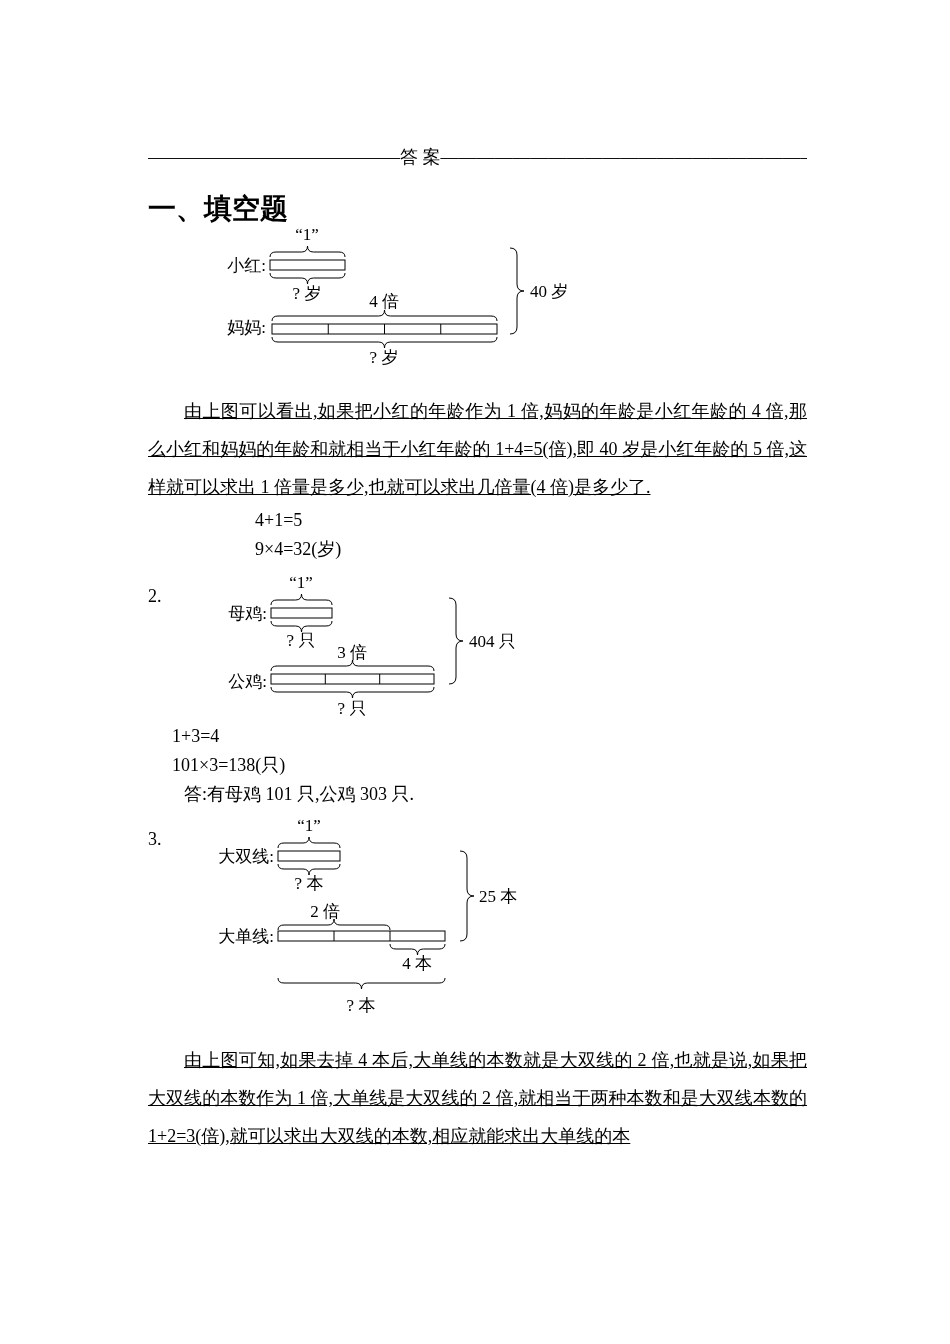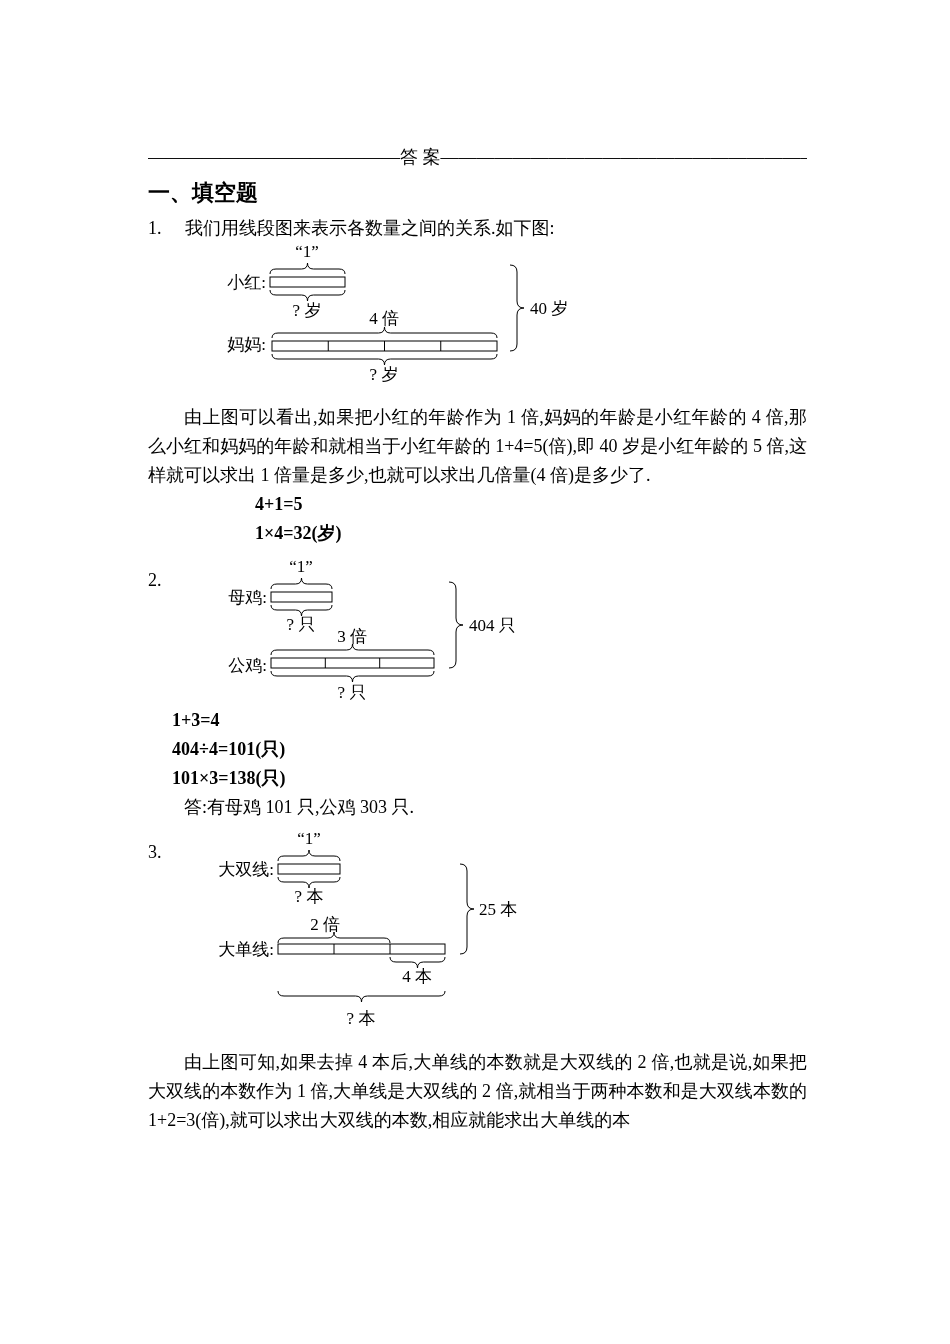--- a/index.html
+++ b/index.html
@@ -10,61 +10,58 @@
     font-family:"Liberation Serif","DejaVu Serif",serif;
     font-size:18px;
     overflow:hidden;
   }
   .page { width:950px; height:1344px; padding:146px 143px 0 148px; background:#fff; }
 
   .answer-row { white-space:nowrap; overflow:hidden; font-size:18px; line-height:22px; }
   .answer-row span { letter-spacing:0; }
 
   .section-title {
-    margin-top:12px;
-    font-size:22px;
+    margin-top:30px;
+    font-size:28px;
     font-weight:bold;
-    font-family:Liberation Sans, sans-serif;
+    font-family:Liberation Mono, monospace;
     line-height:26px;
   }
 
   .prob-intro { margin-top:9px; line-height:26px; }
   .prob-num { display:inline-block; width:37px; }
 
   .prob-block { position:relative; }
   .prob-num-abs { position:absolute; left:0; top:12px; }
 
   .diagram { display:block; }
   .diagram.d1 { margin:2px 0 0 62px; }
   .diagram.d2 { margin:6px 0 0 64px; }
   .diagram.d3 { margin:4px 0 0 55px; }
 
   .diagram text { font-size:17px; fill:#000; stroke:none; font-family:inherit; }
   .diagram path, .diagram line, .diagram rect { fill:none; stroke:#000; stroke-width:1; }
 
-  .para { text-indent:2em; text-align:justify; line-height:29px; margin-top:18px; }
-  .eqs { line-height:29px;font-weight:bold; }
+  .para { text-indent:2em; text-align:justify; line-height:38px; margin-top:24px;text-decoration:underline; }
+  .eqs { line-height:29px; }
   .eqs.p1 { margin-left:107px; }
   .eqs.p2 { margin-left:24px; }
   .ans { text-indent:2em; line-height:29px; }
 </style>
 </head>
 <body>
 
 <div class="page">
 
   <div class="answer-row">
     <span>——————————————</span><span>答 案</span><span>—————————————————————</span>
   </div>
 
   <h2 class="section-title">一、填空题</h2>
 
-  <div class="prob-intro">
-    <span class="prob-num">1.</span><span>我们用线段图来表示各数量之间的关系.如下图:</span>
-  </div>
 
   <svg class="diagram d1" width="375" height="142" viewBox="0 0 375 142">
     <text x="97" y="14" text-anchor="middle">“1”</text>
     <path d="M60,31 Q60,26 66,26 L91.5,26 Q97.5,26 97.5,20 Q97.5,26 103.5,26 L129,26 Q135,26 135,31"></path>
     <text x="56" y="45" text-anchor="end">小红:</text>
     <rect x="60" y="34" width="75" height="10"></rect>
     <path d="M60,47 Q60,52 66,52 L91.5,52 Q97.5,52 97.5,58 Q97.5,52 103.5,52 L129,52 Q135,52 135,47"></path>
     <text x="97" y="73" text-anchor="middle">? 岁</text>
     <text x="174" y="81" text-anchor="middle">4 倍</text>
     <path d="M62,95 Q62,90 68,90 L168.5,90 Q174.5,90 174.5,84 Q174.5,90 180.5,90 L281,90 Q287,90 287,95"></path>
@@ -76,21 +73,21 @@
     <path d="M62,111 Q62,116 68,116 L168.5,116 Q174.5,116 174.5,122 Q174.5,116 180.5,116 L281,116 Q287,116 287,111"></path>
     <text x="174" y="137" text-anchor="middle">? 岁</text>
     <path d="M300,22 Q307,22 307,29 L307,58 Q307,65 314,65 Q307,65 307,72 L307,101 Q307,108 300,108"></path>
     <text x="320" y="71">40 岁</text>
   </svg>
 
   <p class="para">由上图可以看出,如果把小红的年龄作为 1 倍,妈妈的年龄是小红年龄的 4 倍,那么小红和妈妈的年龄和就相当于小红年龄的 1+4=5(倍),即 40 岁是小红年龄的 5 倍,这样就可以求出 1 倍量是多少,也就可以求出几倍量(4 倍)是多少了.</p>
 
   <div class="eqs p1">
     <div>4+1=5</div>
-    <div>1×4=32(岁)</div>
+    <div>9×4=32(岁)</div>
   </div>
 
   <div class="prob-block" style="margin-top:10px;">
     <span class="prob-num-abs">2.</span>
     <svg class="diagram d2" width="330" height="148" viewBox="0 0 330 148">
       <text x="89" y="14" text-anchor="middle">“1”</text>
       <path d="M59,31 Q59,26 65,26 L83.5,26 Q89.5,26 89.5,20 Q89.5,26 95.5,26 L114,26 Q120,26 120,31"></path>
       <text x="55" y="45" text-anchor="end">母鸡:</text>
       <rect x="59" y="34" width="61" height="10"></rect>
       <path d="M59,47 Q59,52 65,52 L83.5,52 Q89.5,52 89.5,58 Q89.5,52 95.5,52 L114,52 Q120,52 120,47"></path>
@@ -104,21 +101,20 @@
       <path d="M59,113 Q59,118 65,118 L134.5,118 Q140.5,118 140.5,124 Q140.5,118 146.5,118 L216,118 Q222,118 222,113"></path>
       <text x="140" y="140" text-anchor="middle">? 只</text>
       <path d="M237,24 Q244,24 244,31 L244,60 Q244,67 251,67 Q244,67 244,74 L244,103 Q244,110 237,110"></path>
       <text x="257" y="73">404 只</text>
     </svg>
   </div>
 
 
   <div class="eqs p2">
     <div>1+3=4</div>
-    <div>404÷4=101(只)</div>
     <div>101×3=138(只)</div>
   </div>
   <p class="ans">答:有母鸡 101 只,公鸡 303 只.</p>
 
   <div class="prob-block" style="margin-top:8px;">
     <span class="prob-num-abs">3.</span>
     <svg class="diagram d3" width="340" height="200" viewBox="0 0 340 200">
       <text x="106" y="14" text-anchor="middle">“1”</text>
       <path d="M75,31 Q75,26 81,26 L100,26 Q106,26 106,20 Q106,26 112,26 L131,26 Q137,26 137,31"></path>
       <text x="71" y="45" text-anchor="end">大双线:</text>

